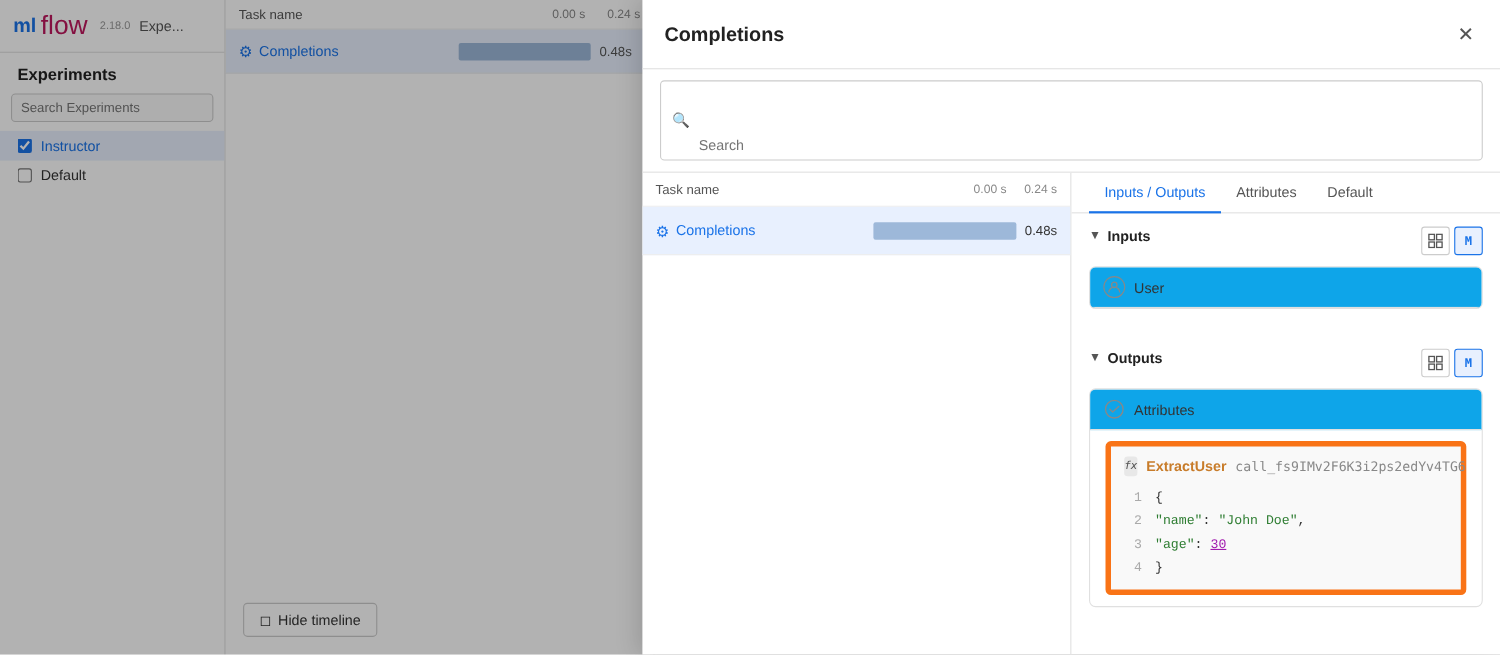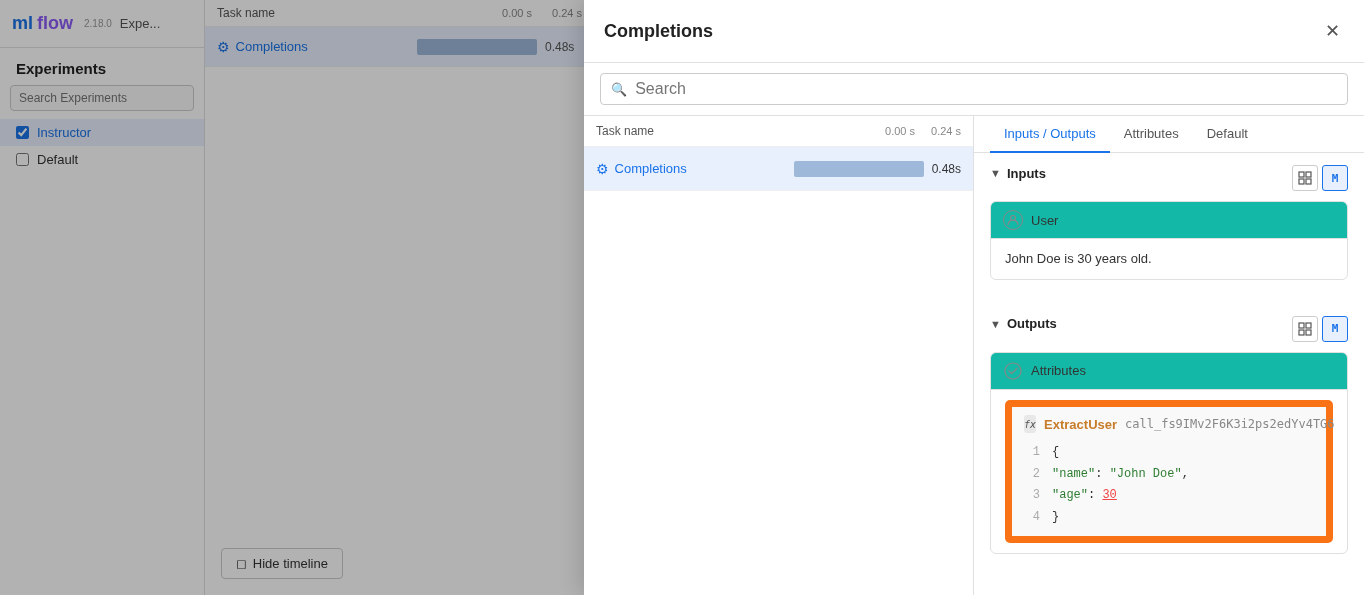--- a/index.html
+++ b/index.html
@@ -25,23 +25,23 @@
       display: flex;
       align-items: center;
       gap: 4px;
     }
     .mlflow-logo .logo-ml {
       font-weight: 700;
       font-size: 18px;
       color: #1a73e8;
     }
     .mlflow-logo .logo-flow {
-      font-weight: 700;
-      font-size: 18px;
-      color: #8b5cf6;
+      font-weight: 400;
+      font-size: 24px;
+      color: #be185d;
     }
     .logo-version {
       font-size: 10px;
       color: #999;
       margin-left: 7px;
     }
     .sidebar-nav-tab {
       font-size: 13px;
       color: #555;
       padding: 4px 8px;
@@ -207,24 +207,25 @@
       align-items: center;
       gap: 8px;
       border: 1px solid #ccc;
       border-radius: 4px;
       padding: 6px 10px;
       background: #fff;
     }
     .modal-search-inner input {
       border: none;
       outline: none;
-      font-size: 16px;
+      font-size: 13px;
       color: #333;
       width: 100%;
       background: transparent;
+      margin-top: 44px;
     }
     .modal-body {
       display: flex;
       flex: 1;
       overflow: hidden;
     }
 
     
     .modal-left {
       width: 390px;
@@ -346,21 +347,21 @@
       border: 1px solid #e0e0e0;
       border-radius: 6px;
       margin-bottom: 12px;
       overflow: hidden;
     }
     .message-header {
       display: flex;
       align-items: center;
       gap: 8px;
       padding: 8px 12px;
-      background: #14b8a6;
+      background: #0ea5e9;
       border-bottom: 1px solid #e0e0e0;
       font-size: 13px;
       font-weight: 500;
       color: #333;
     }
     .user-icon {
       width: 20px; height: 20px;
       border-radius: 50%;
       border: 1.5px solid #888;
       display: flex;
@@ -379,21 +380,21 @@
     }
     .message-body {
       padding: 10px 14px;
       font-size: 13px;
       color: #333;
       line-height: 1.5;
     }
 
     .function-call-block {
       background: #f9f9f9;
-      border: 7px solid #f97316;
+      border: 5px solid #f97316;
       border-radius: 5px;
       padding: 8px 12px;
     }
     .function-call-header {
       display: flex;
       align-items: center;
       gap: 8px;
       font-size: 12px;
       margin-bottom: 8px;
     }
@@ -430,21 +431,21 @@
     }
     .line-num {
       color: #aaa;
       min-width: 16px;
       text-align: right;
       user-select: none;
     }
     .code-text { color: #333; }
     .code-key { color: #2e7d32; }
     .code-str { color: #2e7d32; }
-    .code-num { color: #ef4444; text-decoration: underline; }
+    .code-num { color: #a21caf; text-decoration: underline; }
     .code-brace { color: #333; }
 
     .section-header-row {
       display: flex;
       align-items: center;
       margin-bottom: 10px;
     }
   </style>
 </head>
 <body>
@@ -563,23 +564,20 @@
           </div>
           <div class="message-block">
             <div class="message-header">
               <div class="user-icon">
                 <svg width="12" height="12" viewBox="0 0 12 12" fill="none">
                   <circle cx="6" cy="4" r="2.5" stroke="#888" stroke-width="1.2"></circle>
                   <path d="M1 11c0-2.76 2.24-5 5-5s5 2.24 5 5" stroke="#888" stroke-width="1.2"></path>
                 </svg>
               </div>
               <span>User</span>
-            </div>
-            <div class="message-body">
-              <span>John Doe is 30 years old.</span>
             </div>
           </div>
         </div>
 
         <div class="modal-section">
           <div class="section-header-row">
             <div class="section-toggle">
               <span class="chevron">▼</span>
               <span>Outputs</span>
             </div>

